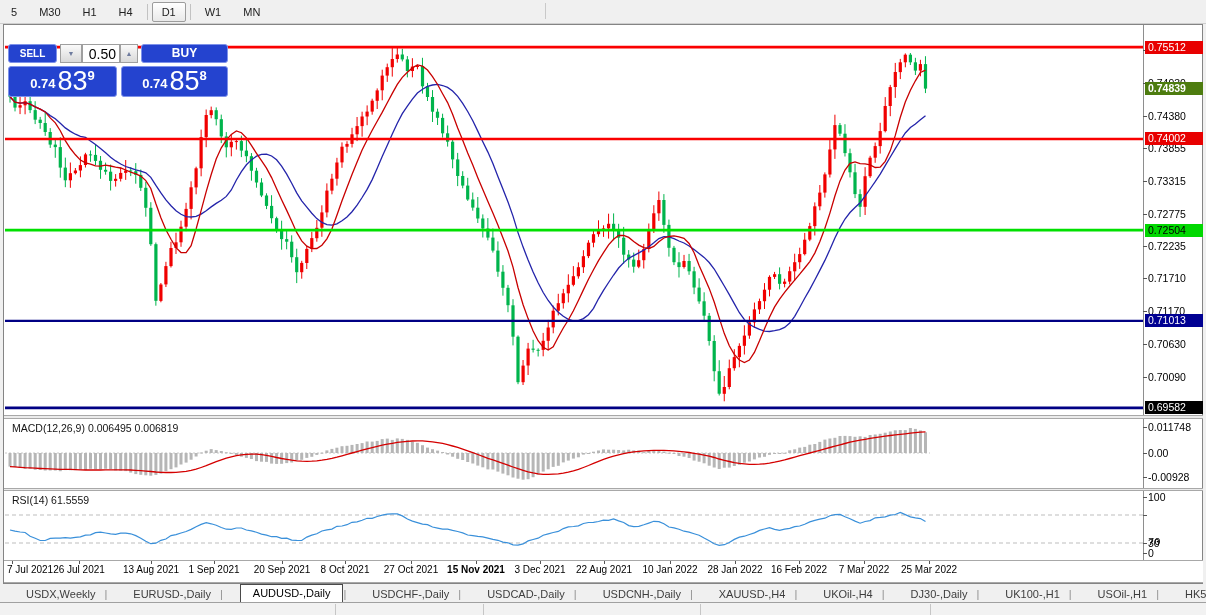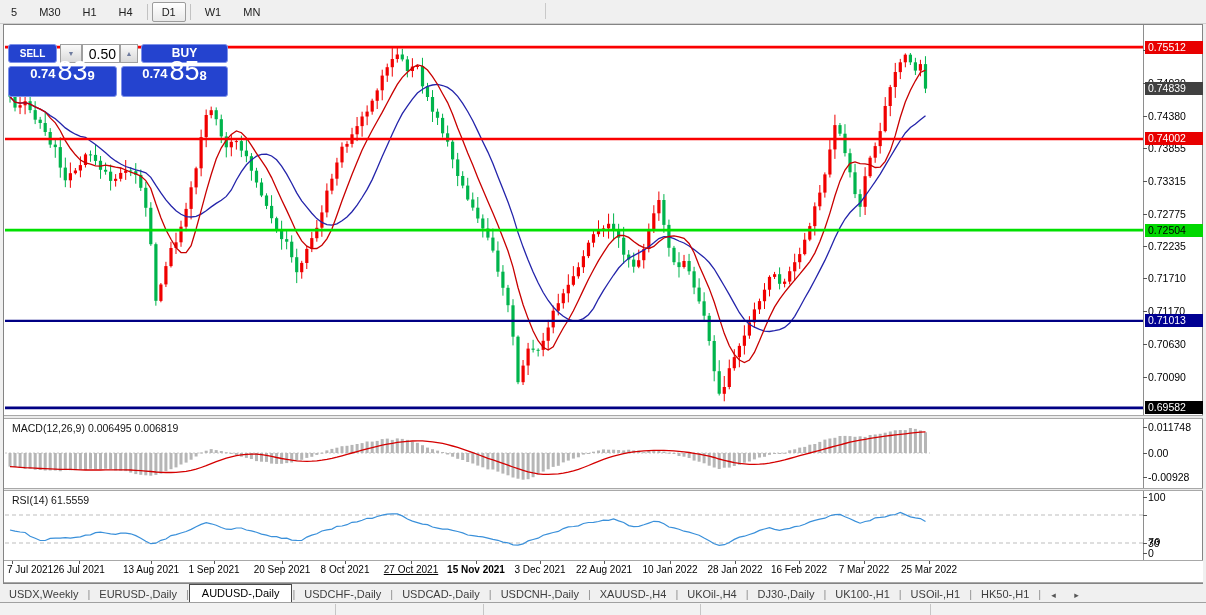--- a/index.html
+++ b/index.html
@@ -55,30 +55,30 @@
             text-align:center;line-height:17px;}
   #buy-btn{position:absolute;left:133px;top:0;width:87px;height:19px;font-size:12px;font-weight:bold;
            text-align:center;line-height:17px;}
   #vol-down{position:absolute;left:52px;top:0;width:22px;height:19px;}
   #vol-up{position:absolute;left:112px;top:0;width:18px;height:19px;}
   .spin-btn{background:linear-gradient(#fafafa,#d9d9d9);border:1px solid #9f9f9f;box-sizing:border-box;
             font-size:7px;color:#6e7b9e;text-align:center;line-height:17px;}
   #vol-field{position:absolute;left:74px;top:0;width:38px;height:19px;border:1px solid #9f9f9f;
              box-sizing:border-box;font-size:14px;text-align:right;padding:0 3px 0 0;color:#000;background:#fff;}
   .price-box{position:absolute;top:22px;height:31px;display:flex;align-items:flex-end;justify-content:center;
-             padding-bottom:12px;}
+             padding-bottom:2px;}
   #sell-box{left:0;width:109px;} #buy-box{left:113px;width:107px;}
   .p-base{font-size:13px;font-weight:bold;margin:0 2px 3px 0;}
   .p-big{font-size:27px;font-weight:500;line-height:25px;}
   .p-sup{font-size:13px;font-weight:bold;align-self:flex-start;margin-top:1px;}
 
   
   #tabbar{position:absolute;left:0;top:584px;width:1206px;height:18px;background:#f0f0f0;
           display:flex;align-items:flex-end;font-size:11px;color:#3d3d3d;}
-  .tab{padding:2px 9px 2px 9px;cursor:default;white-space:nowrap;}
+  .tab{padding:2px 9px 2px 9px;cursor:default;white-space:nowrap;margin-left:17px;}
   .tab.active{background:#fff;border:1px solid #4a4a4a;border-bottom:none;color:#000;padding:2px 12px 3px 12px;}
   .tab-sep{color:#909090;padding:2px 0;}
   .tab-arrows{margin-left:10px;color:#555;font-size:9px;letter-spacing:8px;padding-bottom:2px;}
 
   #understrip{position:absolute;left:0;top:602px;width:1206px;height:13px;background:#f2f2f2;
               border-top:1px solid #a0a0a0;box-sizing:border-box;}
   .u-sep{position:absolute;top:1px;width:1px;height:12px;background:#c6c6c6;}
 </style>
 </head>
 <body>
@@ -722,21 +722,21 @@
       <div class="ytickmark" style="top: 246px;"></div>
       <div class="ytick" style="top: 272px;">0.71710</div>
       <div class="ytickmark" style="top: 278px;"></div>
       <div class="ytick" style="top: 305px;">0.71170</div>
       <div class="ytickmark" style="top: 311px;"></div>
       <div class="ytick" style="top: 338px;">0.70630</div>
       <div class="ytickmark" style="top: 344px;"></div>
       <div class="ytick" style="top: 371px;">0.70090</div>
       <div class="ytickmark" style="top: 377px;"></div>
       <div class="ybox" style="top: 41px; background: rgb(232, 0, 0); color: rgb(255, 255, 255);">0.75512</div>
-      <div class="ybox" style="top: 82px; background: #404040; color: rgb(255, 255, 255);">0.74839</div>
+      <div class="ybox" style="top: 82px; background: #4d7c0f; color: rgb(255, 255, 255); font-weight: bold;">0.74839</div>
       <div class="ybox" style="top: 132px; background: rgb(232, 0, 0); color: rgb(255, 255, 255);">0.74002</div>
       <div class="ybox" style="top: 224px; background: rgb(0, 216, 0); color: rgb(0, 0, 0);">0.72504</div>
       <div class="ybox" style="top: 314px; background: rgb(0, 0, 146); color: rgb(255, 255, 255);">0.71013</div>
       <div class="ybox" style="top: 401px; background: #000000; color: rgb(255, 255, 255);">0.69582</div>
       <div class="ytick" style="top: 421px;">0.011748</div>
       <div class="ytickmark" style="top: 427px;"></div>
       <div class="ytick" style="top: 447px;">0.00</div>
       <div class="ytickmark" style="top: 453px;"></div>
       <div class="ytick" style="top: 471px;">-0.00928</div>
       <div class="ytickmark" style="top: 477px;"></div>
@@ -755,21 +755,21 @@
       <div class="xlab" style="left: 75px; transform: translateX(-50%);">26 Jul 2021</div>
       <div class="xtickmark" style="left: 75px;"></div>
       <div class="xlab" style="left: 147px; transform: translateX(-50%);">13 Aug 2021</div>
       <div class="xtickmark" style="left: 147px;"></div>
       <div class="xlab" style="left: 210px; transform: translateX(-50%);">1 Sep 2021</div>
       <div class="xtickmark" style="left: 210px;"></div>
       <div class="xlab" style="left: 278px; transform: translateX(-50%);">20 Sep 2021</div>
       <div class="xtickmark" style="left: 278px;"></div>
       <div class="xlab" style="left: 341px; transform: translateX(-50%);">8 Oct 2021</div>
       <div class="xtickmark" style="left: 341px;"></div>
-      <div class="xlab" style="left: 407px; transform: translateX(-50%); text-decoration: underline;">27 Oct 2021</div>
+      <div class="xlab" style="left: 407px; transform: translateX(-50%);">27 Oct 2021</div>
       <div class="xtickmark" style="left: 407px;"></div>
       <div class="xlab" style="left: 472px; transform: translateX(-50%); font-weight: bold;">15 Nov 2021</div>
       <div class="xtickmark" style="left: 472px;"></div>
       <div class="xlab" style="left: 536px; transform: translateX(-50%);">3 Dec 2021</div>
       <div class="xtickmark" style="left: 536px;"></div>
       <div class="xlab" style="left: 600px; transform: translateX(-50%);">22 Aug 2021</div>
       <div class="xtickmark" style="left: 600px;"></div>
       <div class="xlab" style="left: 666px; transform: translateX(-50%);">10 Jan 2022</div>
       <div class="xtickmark" style="left: 666px;"></div>
       <div class="xlab" style="left: 731px; transform: translateX(-50%);">28 Jan 2022</div>

